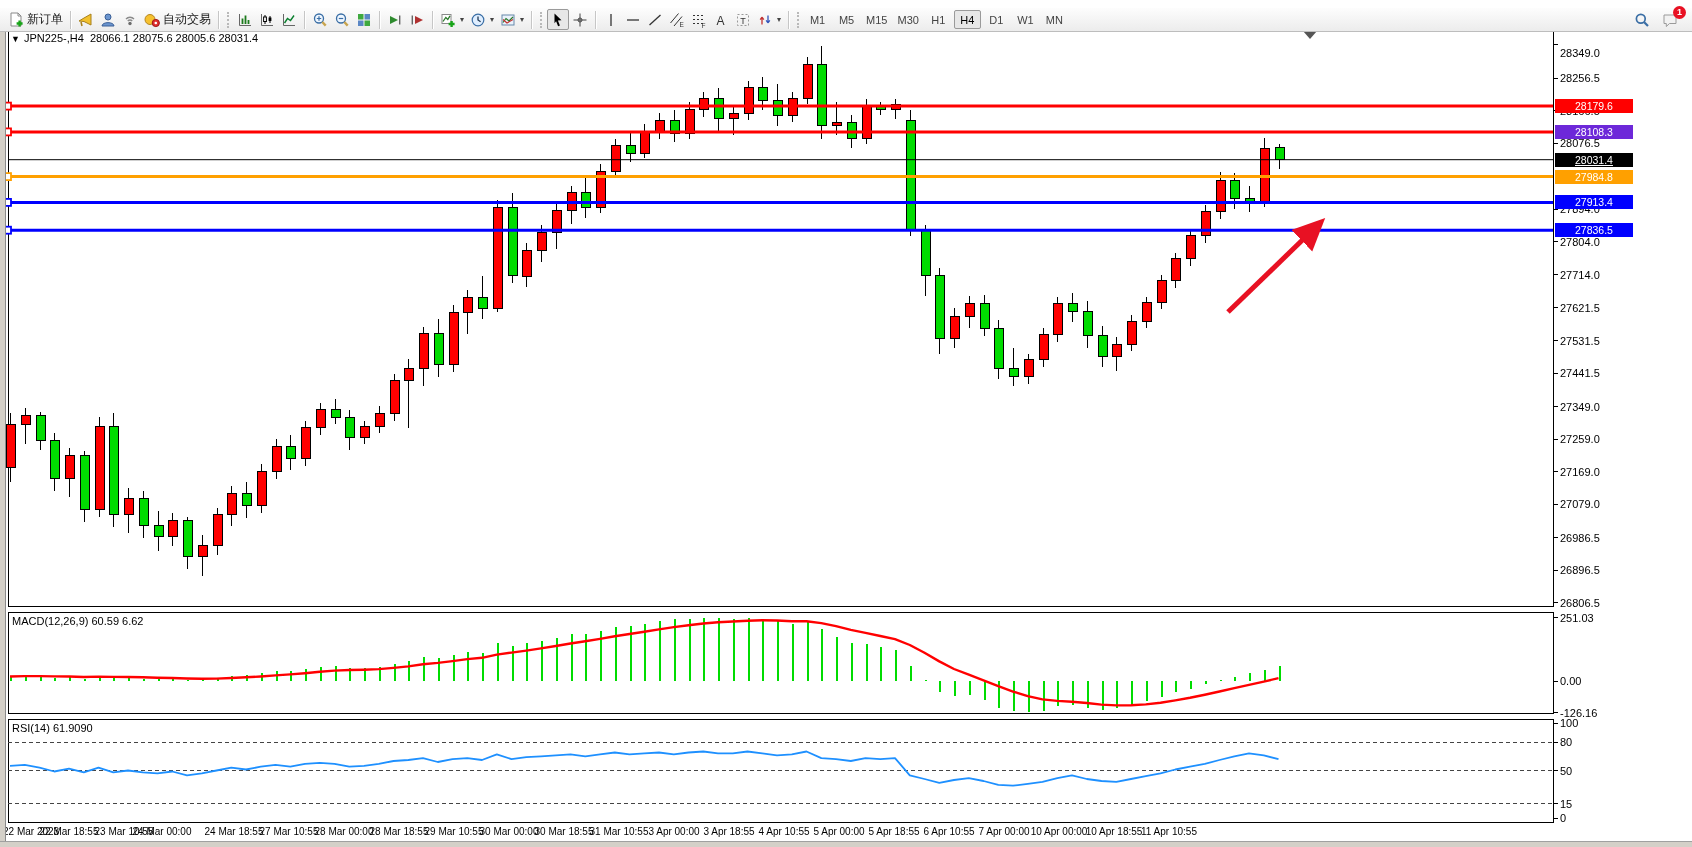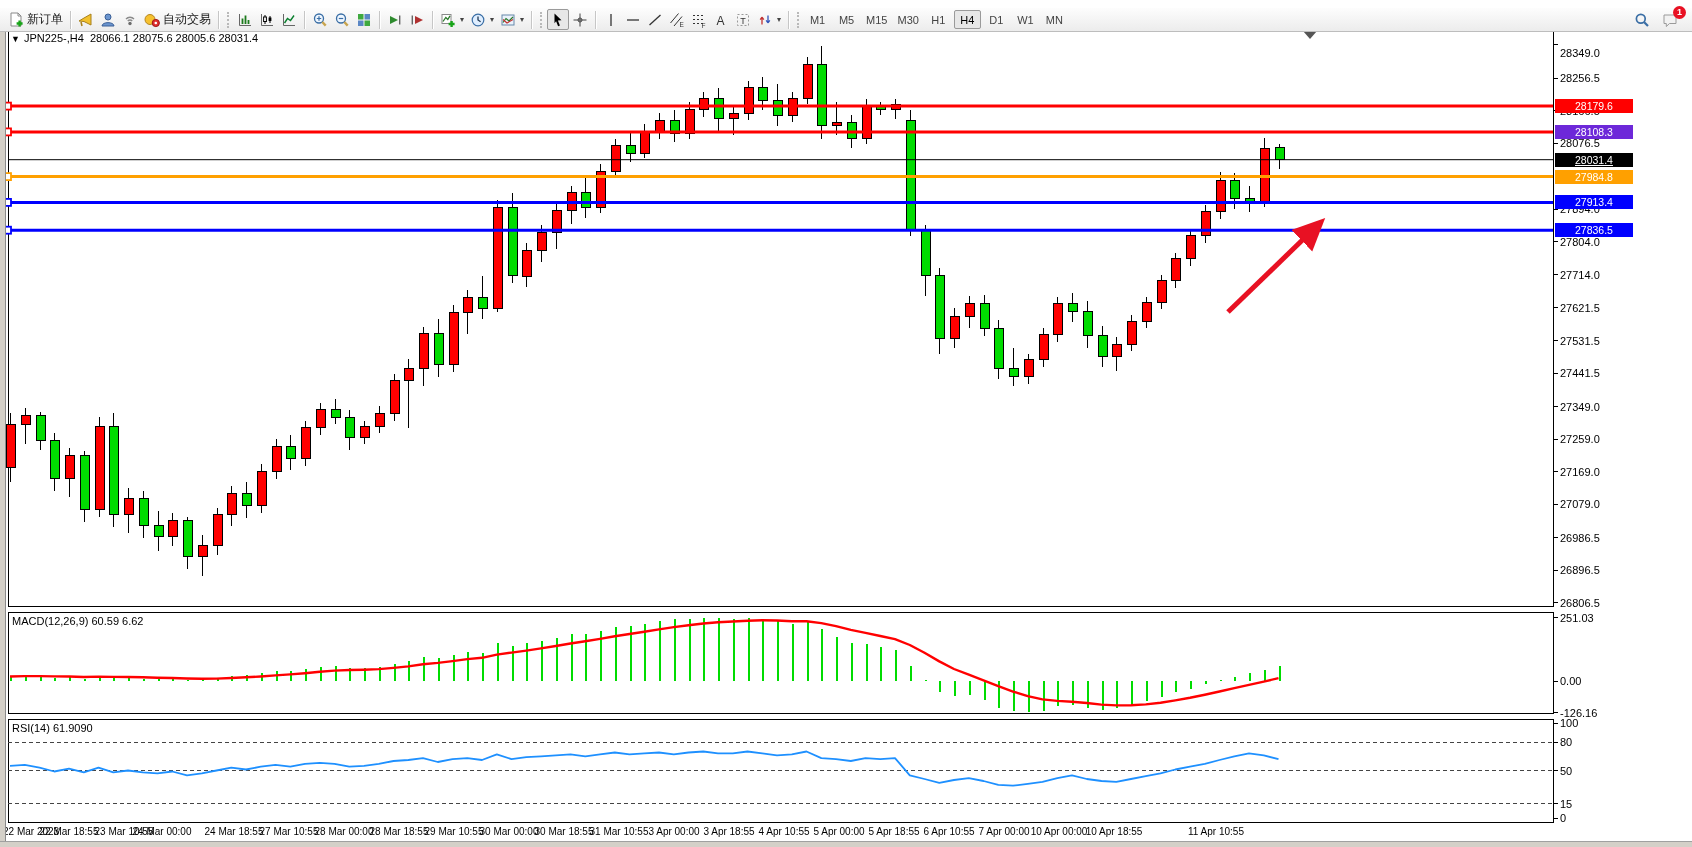--- a/index.html
+++ b/index.html
@@ -407,21 +407,21 @@
     <div class="datelbl" style="left: 579px; width: 80px; text-align: center;">31 Mar 10:55</div>
     <div class="datelbl" style="left: 634px; width: 80px; text-align: center;">3 Apr 00:00</div>
     <div class="datelbl" style="left: 689px; width: 80px; text-align: center;">3 Apr 18:55</div>
     <div class="datelbl" style="left: 744px; width: 80px; text-align: center;">4 Apr 10:55</div>
     <div class="datelbl" style="left: 799px; width: 80px; text-align: center;">5 Apr 00:00</div>
     <div class="datelbl" style="left: 854px; width: 80px; text-align: center;">5 Apr 18:55</div>
     <div class="datelbl" style="left: 909px; width: 80px; text-align: center;">6 Apr 10:55</div>
     <div class="datelbl" style="left: 964px; width: 80px; text-align: center;">7 Apr 00:00</div>
     <div class="datelbl" style="left: 1019px; width: 80px; text-align: center;">10 Apr 00:00</div>
     <div class="datelbl" style="left: 1074px; width: 80px; text-align: center;">10 Apr 18:55</div>
-    <div class="datelbl" style="left: 1129px; width: 80px; text-align: center; margin-left: 47px;">11 Apr 10:55</div>
+    <div class="datelbl" style="left: 1129px; width: 80px; text-align: center;">11 Apr 10:55</div>
   </div>
 
 <div class="left-edge"></div>
 <div class="bottom-edge"></div>
 
 <div class="chart-title">
   <span class="tri">▼</span><span>JPN225-,H4</span>&nbsp;&nbsp;<span>28066.1 28075.6 28005.6 28031.4</span>
 </div>
 
 <div class="panelabel" style="left:12px;top:615px;">MACD(12,26,9) 60.59 6.62</div>

